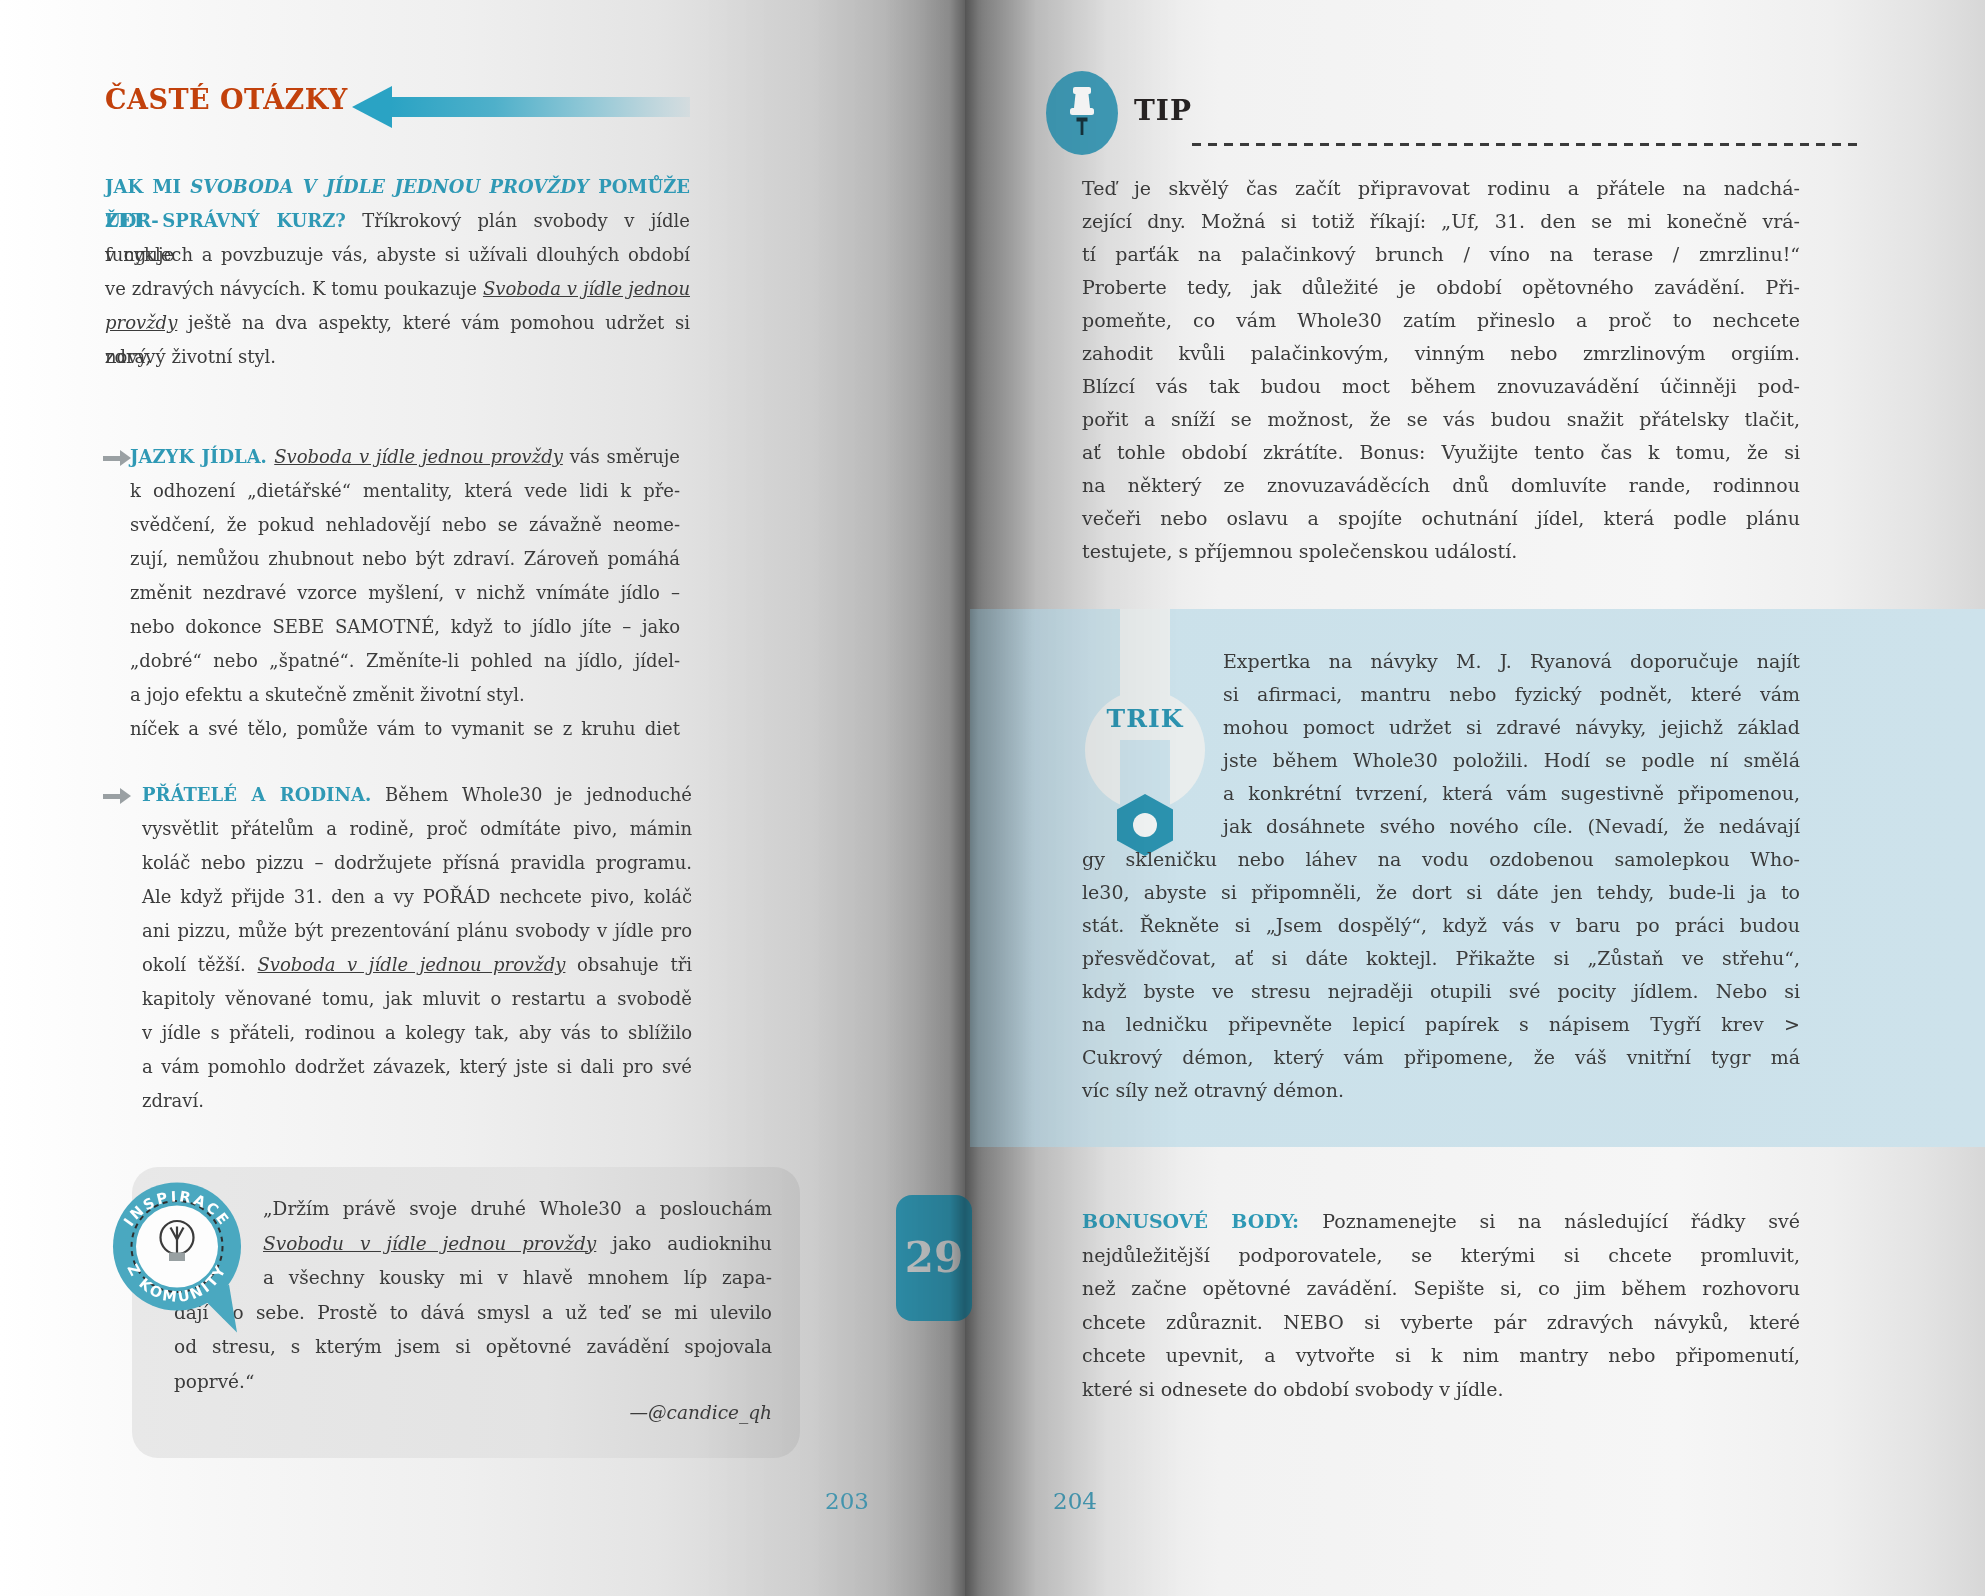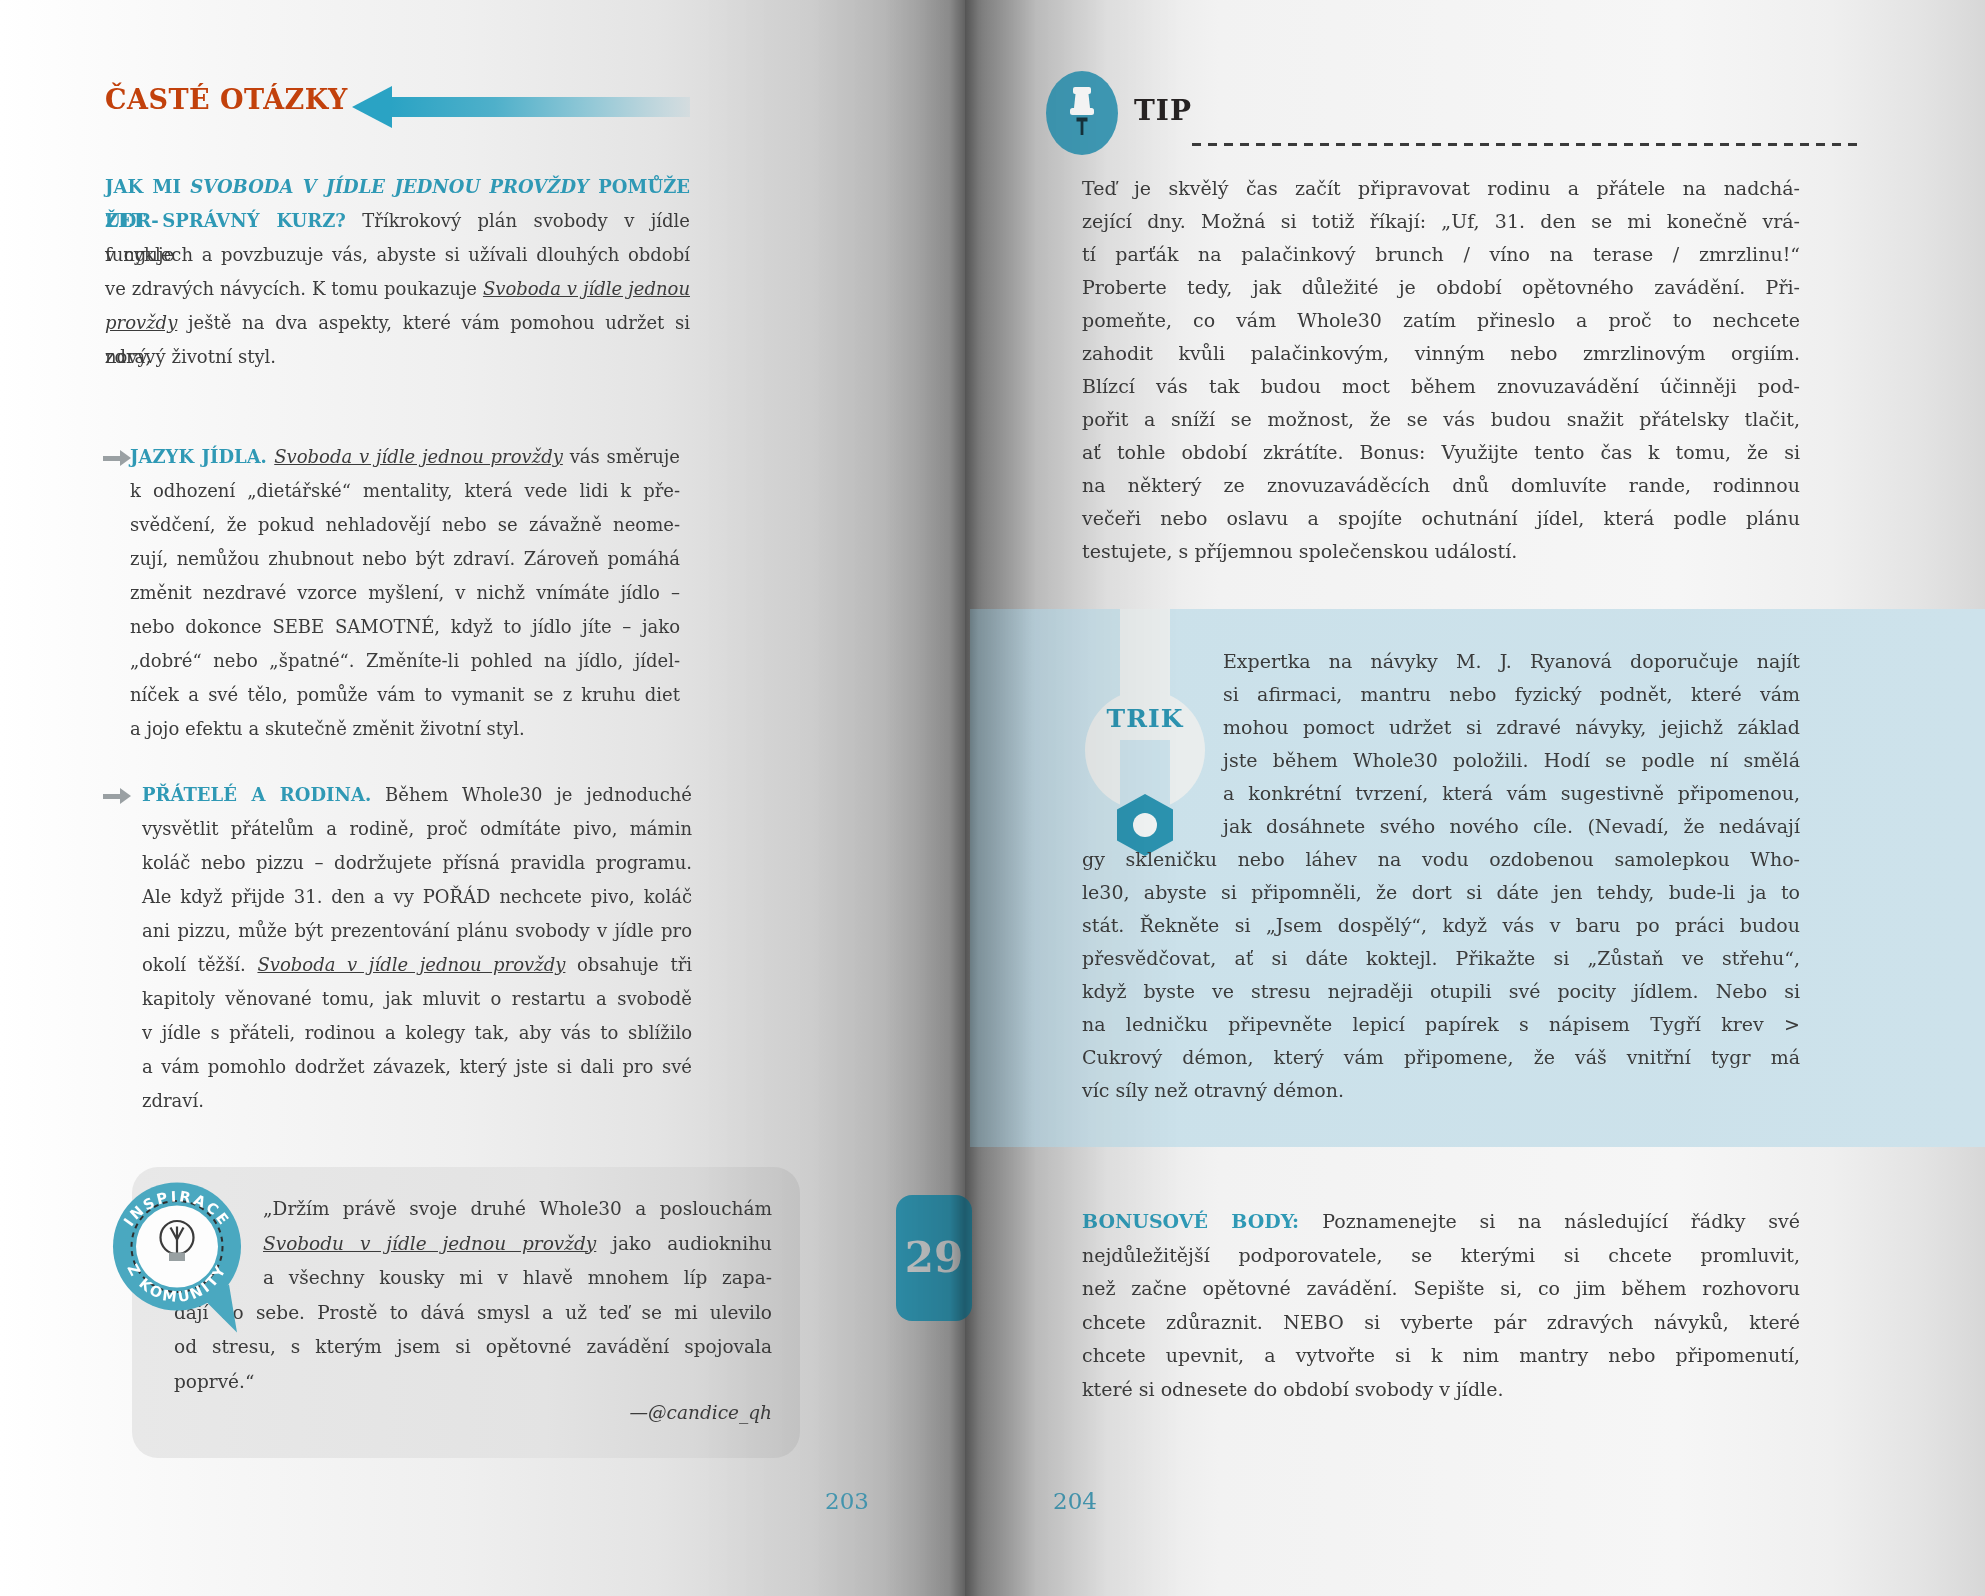--- a/index.html
+++ b/index.html
@@ -157,22 +157,22 @@
       <div class="ba-head"></div>
   </div>
   <div id="bullet1-text" class="abs para lh34 bullet-text">
       <div class="tline"><span class="sg-lead">JAZYK JÍDLA. </span><span class="sg-it">Svoboda v jídle jednou provždy</span><span> vás směruje</span></div>
       <div class="tline"><span>k odhození „dietářské“ mentality, která vede lidi k pře-</span></div>
       <div class="tline"><span>svědčení, že pokud nehladovějí nebo se závažně neome-</span></div>
       <div class="tline"><span>zují, nemůžou zhubnout nebo být zdraví. Zároveň pomáhá</span></div>
       <div class="tline"><span>změnit nezdravé vzorce myšlení, v nichž vnímáte jídlo –</span></div>
       <div class="tline"><span>nebo dokonce SEBE SAMOTNÉ, když to jídlo jíte – jako</span></div>
       <div class="tline"><span>„dobré“ nebo „špatné“. Změníte-li pohled na jídlo, jídel-</span></div>
+      <div class="tline last"><span>a jojo efektu a skutečně změnit životní styl.</span></div>
       <div class="tline"><span>níček a své tělo, pomůže vám to vymanit se z kruhu diet</span></div>
-      <div class="tline last"><span>a jojo efektu a skutečně změnit životní styl.</span></div>
     </div>
 
   <div id="bullet2-arrow" class="abs bullet-arrow">
     <div class="ba-bar"></div>
       <div class="ba-head"></div>
   </div>
   <div id="bullet2-text" class="abs para lh34 bullet-text">
       <div class="tline"><span class="sg-lead">PŘÁTELÉ A RODINA.</span><span> Během Whole30 je jednoduché</span></div>
       <div class="tline"><span>vysvětlit přátelům a rodině, proč odmítáte pivo, mámin</span></div>
       <div class="tline"><span>koláč nebo pizzu – dodržujete přísná pravidla programu.</span></div>

